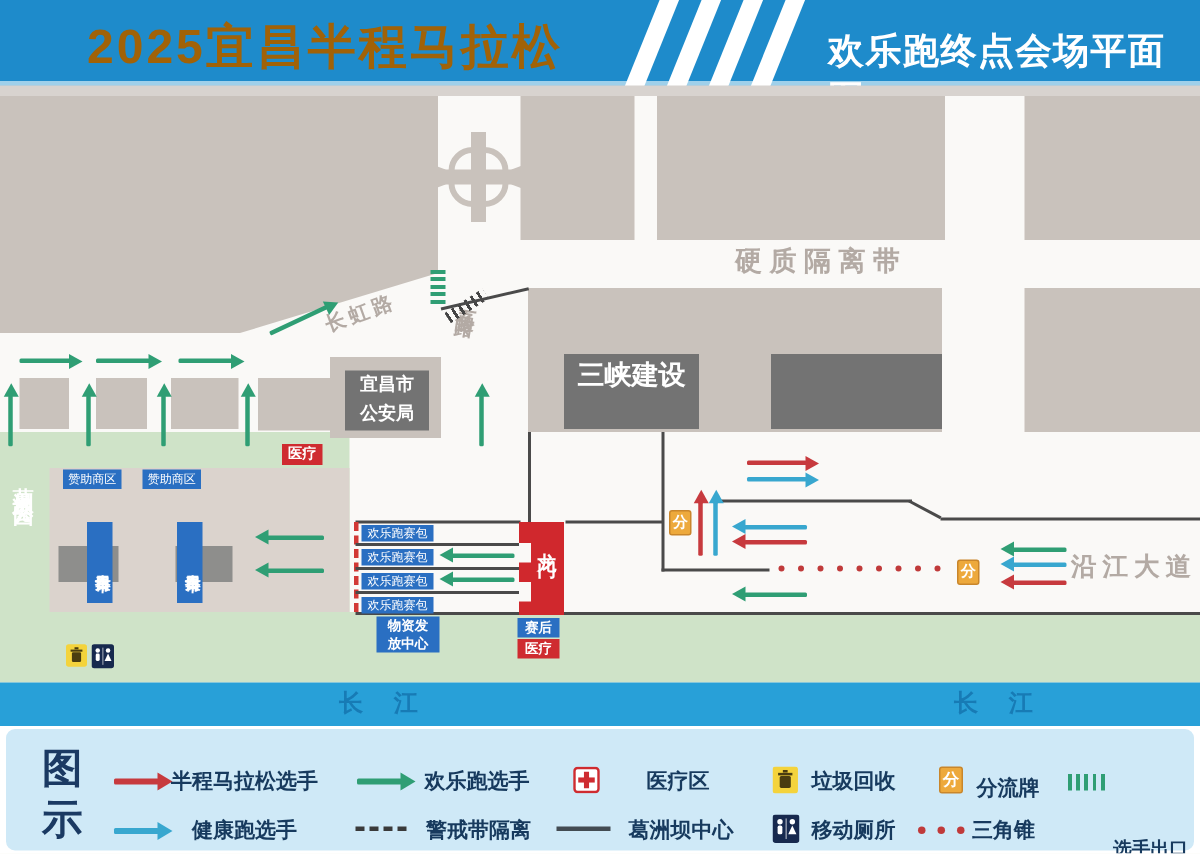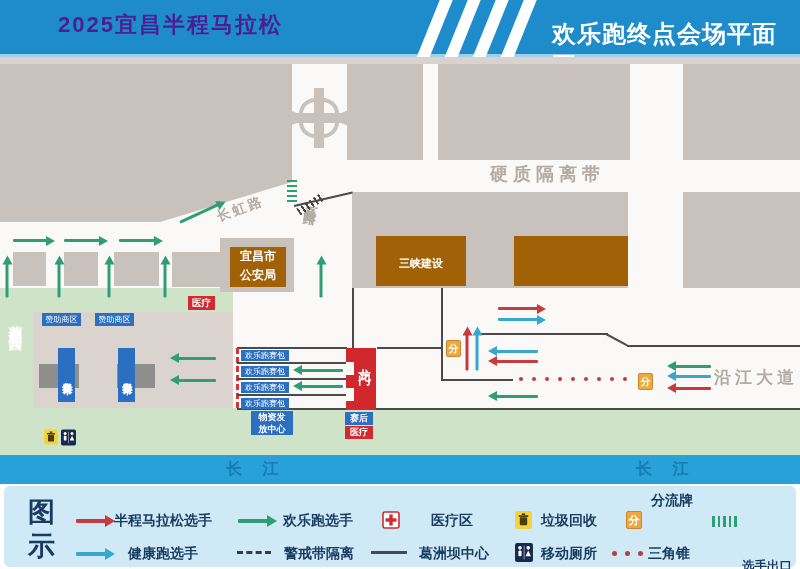--- a/index.html
+++ b/index.html
@@ -1,31 +1,31 @@
 <!DOCTYPE html>
 <html><head>
 <meta charset="utf-8">
 <style>
   html,body{margin:0;padding:0;background:#fff;}
   .stage{position:relative;width:800px;height:569px;overflow:hidden;
          font-family:"Liberation Sans","DejaVu Sans",sans-serif;background:#faf9f7;}
   .abs{position:absolute;}
   
   .hdr{left:0;top:0;width:800px;height:57px;background:#1e8bcb;border-bottom:3px solid #9fd0ea;box-sizing:border-box;}
-  .hdr-left{left:58px;top:10px;font-size:22px;font-weight:bold;color:#4c1d95;letter-spacing:2px;}
+  .hdr-left{left:58px;top:10px;font-size:32px;font-weight:bold;color:#a16207;letter-spacing:2px;}
   .hdr-right{left:552px;top:18px;font-size:24px;font-weight:bold;color:#fff;letter-spacing:1px;}
   .stripe{top:-6px;width:13px;height:70px;background:#fff;transform:skewX(-22deg);}
   
   .topstrip{left:0;top:57px;width:800px;height:7px;background:#d8d3cf;}
   .bld{background:#c9c2bc;}
   .park{background:#cfe3c8;}
   .river{background:#28a0d8;}
   .market{background:#dbd3cd;}
   .stall{background:#8e8e8c;}
-  .lblbox{background:#a16207;color:#fff;font-weight:bold;text-align:center;}
+  .lblbox{background:#737373;color:#fff;font-weight:bold;text-align:center;}
   .roadname{color:#b3aaa4;font-weight:bold;white-space:nowrap;}
   .vtext{writing-mode:vertical-rl;text-orientation:upright;}
   .bluetag{background:#2a6fc2;color:#fff;text-align:center;overflow:hidden;}
   .redtag{background:#cf2b30;color:#fff;text-align:center;font-weight:bold;}
   .line{background:#4a4a4a;}
   .chuteline{background:#4a4a4a;height:2px;}
   .reddash{width:0;height:60px;border-left:3px dashed #d23835;}
   
   .arrow{position:absolute;height:3px;background:currentColor;border-radius:1px;}
   .arrow:after{content:"";position:absolute;right:-8px;top:50%;transform:translateY(-50%);
@@ -93,21 +93,21 @@
     <path d="M34 12 A14 14 0 0 1 48 26" stroke="#c9c2bc" stroke-width="4" fill="none"></path>
     <path d="M48 34 A14 14 0 0 1 34 48" stroke="#c9c2bc" stroke-width="4" fill="none"></path>
     <path d="M26 48 A14 14 0 0 1 12 34" stroke="#c9c2bc" stroke-width="4" fill="none"></path>
   </svg>
 
   <div class="abs roadname" style="left:490px;top:162px;font-size:18px;letter-spacing:5px;">硬质隔离带</div>
   <div class="abs roadname" style="left:216px;top:200px;font-size:13.5px;letter-spacing:3px;transform:rotate(-20deg);">长虹路</div>
   <div class="abs roadname vtext" style="left:303px;top:196px;font-size:13px;letter-spacing:2px;transform:rotate(9deg);">石子岭路</div>
   <div class="abs roadname" style="left:714px;top:366px;font-size:17px;letter-spacing:4px;">沿江大道</div>
 
-  <div class="abs lblbox" style="left:376px;top:236px;width:90px;height:50px;font-size:11px;line-height:23px;padding-top:16px;box-sizing:border-box;">
+  <div class="abs lblbox" style="left:376px;top:236px;width:90px;height:50px;font-size:18px;line-height:23px;padding-top:3px;box-sizing:border-box;">
     <div>三峡建设</div>
   </div>
   <div class="abs lblbox" style="left:514px;top:236px;width:114px;height:50px;font-size:15px;line-height:23px;padding-top:2px;box-sizing:border-box;">
   </div>
   <div class="abs bld" style="left:220px;top:238px;width:74px;height:54px;"></div>
   <div class="abs lblbox" style="left:230px;top:247px;width:56px;height:40px;font-size:12px;line-height:19px;">
     <div>宜昌市</div>
     <div>公安局</div>
   </div>
 
@@ -231,21 +231,21 @@
   </svg>
   <div class="abs lgd-text" style="left:431px;top:512px;">医疗区</div>
   <svg class="abs" style="left:515px;top:511px;" width="17" height="18" viewBox="0 0 16 17">
     <rect width="16" height="17" rx="2" fill="#f4d33c"></rect>
     <rect x="4.5" y="6" width="7" height="7.5" rx="1" fill="#4a3d10"></rect>
     <rect x="3.5" y="4" width="9" height="1.6" fill="#4a3d10"></rect>
     <rect x="6.5" y="2.2" width="3" height="1.6" fill="#4a3d10"></rect>
   </svg>
   <div class="abs lgd-text" style="left:541px;top:512px;">垃圾回收</div>
   <div class="abs signbox" style="left:626px;top:511px;width:16px;height:18px;font-size:11px;line-height:16px;">分</div>
-  <div class="abs lgd-text" style="left:651px;top:492px;">分流牌</div>
+  <div class="abs lgd-text" style="left:651px;top:517px;">分流牌</div>
   <div class="abs hatchgreen" style="left:712px;top:516px;"></div>
   <div class="abs lgd-text sm" style="left:742px;top:514px;">选手出口</div>
 
   <div class="arrow lg c-blue" style="left:76px;top:552px;width:30px;"></div>
   <div class="abs lgd-text" style="left:128px;top:545px;">健康跑选手</div>
   <div class="abs dashedline" style="left:237px;top:551px;"></div>
   <div class="abs lgd-text" style="left:284px;top:545px;">警戒带隔离</div>
   <div class="abs solidline" style="left:371px;top:551px;"></div>
   <div class="abs lgd-text" style="left:419px;top:545px;">葛洲坝中心</div>
   <svg class="abs" style="left:515px;top:543px;" width="18" height="19" viewBox="0 0 17 18">

